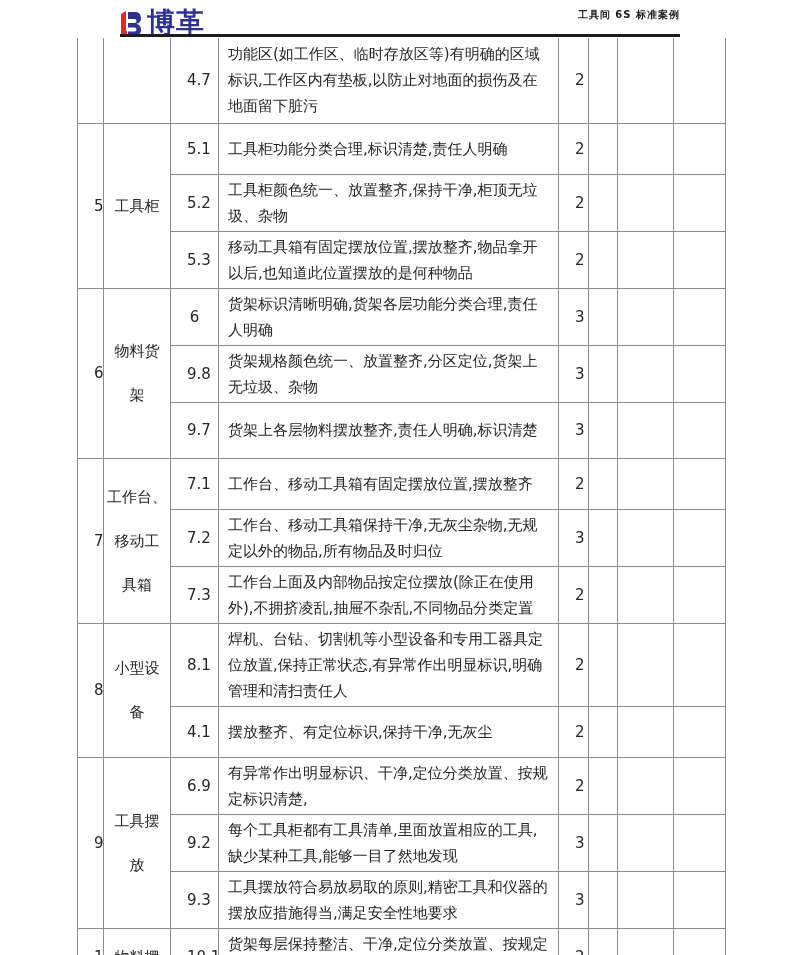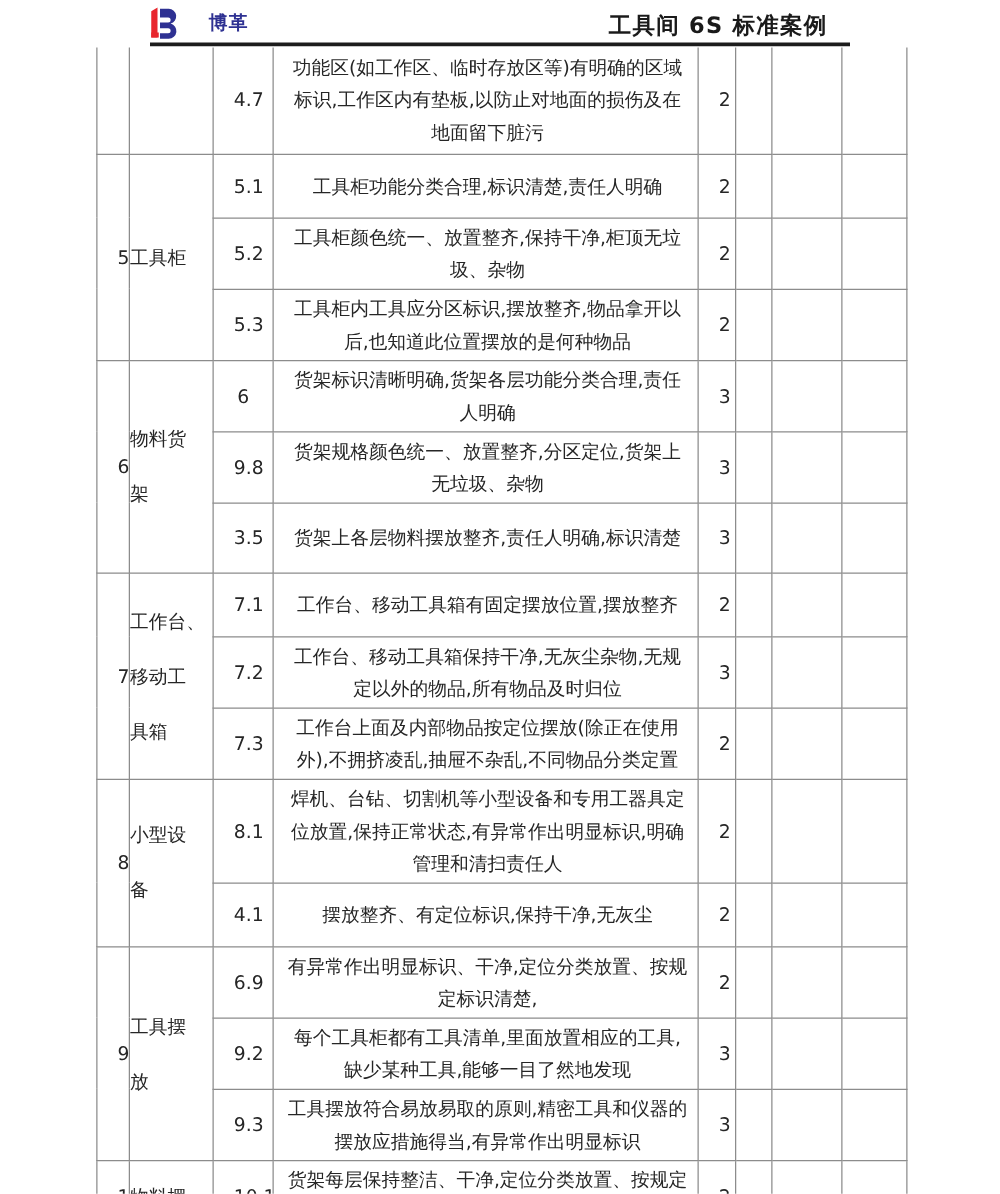--- a/index.html
+++ b/index.html
@@ -4,45 +4,45 @@
 <style>
   html,body{margin:0;padding:0;background:#ffffff;}
   body{
     width:800px;height:955px;position:relative;overflow:hidden;
     font-family:"DejaVu Sans","Liberation Sans",sans-serif;
     color:#262626;
   }
   
   .logo{position:absolute;left:119px;top:4px;display:flex;align-items:center;}
   .logo-mark{width:28px;height:28px;display:block;}
-  .logo-text{font-size:15px;font-weight:bold;color:#2e3192;margin-left:20px;letter-spacing:1px;}
+  .logo-text{font-size:28px;font-weight:bold;color:#2e3192;margin-left:0;letter-spacing:1px;}
   .doc-title{
-    position:absolute;top:8px;right:138px;
-    font-size:18px;font-weight:600;color:#1a1a1a;letter-spacing:1px;
+    position:absolute;top:8px;right:120px;
+    font-size:10px;font-weight:600;color:#1a1a1a;letter-spacing:1px;
   }
   .header-rule{position:absolute;left:120px;top:34px;width:560px;height:3px;background:#1c1c1c;}
   
   table.audit{
     position:absolute;left:77px;top:38px;
     border-collapse:collapse;table-layout:fixed;width:648px;
     font-size:15px;color:#262626;
   }
   table.audit td{
     border:1px solid #8c8c8c;
     vertical-align:middle;
     overflow:hidden;
   }
   table.audit tr:first-child td{border-top:none;}
   td.c{text-align:center;padding:16px;}
   td.cat{
-    text-align:left;padding:0;
+    text-align:center;padding:0;
     white-space:pre-line;line-height:44px;
   }
   td.desc{
-    text-align:center;padding:2px 6px 2px 9px;
+    text-align:left;padding:2px 6px 2px 9px;
     line-height:26px;
   }
 </style>
 </head>
 <body>
 
 <div>
   <div class="logo">
     <svg class="logo-mark" viewBox="0 0 28 28">
       <path d="M2 5 L7 2 L7 26 L2 26 Z" fill="#e8262d"></path>
@@ -92,21 +92,21 @@
     <tr style="height:57px">
       <td class="c">5.2</td>
       <td class="desc">工具柜颜色统一、放置整齐,保持干净,柜顶无垃圾、杂物</td>
       <td class="c">2</td>
       <td></td>
       <td></td>
       <td></td>
     </tr>
     <tr style="height:53px">
       <td class="c">5.3</td>
-      <td class="desc">工具柜内工具应分区标识,摆放整齐,物品拿开以后,也知道此位置摆放的是何种物品</td>
+      <td class="desc">移动工具箱有固定摆放位置,摆放整齐,物品拿开以后,也知道此位置摆放的是何种物品</td>
       <td class="c">2</td>
       <td></td>
       <td></td>
       <td></td>
     </tr>
 
     <tr style="height:52px">
       <td class="c" rowspan="3">6</td>
       <td class="cat" rowspan="3">物料货
 架</td>
@@ -119,21 +119,21 @@
     </tr>
     <tr style="height:57px">
       <td class="c">9.8</td>
       <td class="desc">货架规格颜色统一、放置整齐,分区定位,货架上无垃圾、杂物</td>
       <td class="c">3</td>
       <td></td>
       <td></td>
       <td></td>
     </tr>
     <tr style="height:56px">
-      <td class="c">3.5</td>
+      <td class="c">9.7</td>
       <td class="desc">货架上各层物料摆放整齐,责任人明确,标识清楚</td>
       <td class="c">3</td>
       <td></td>
       <td></td>
       <td></td>
     </tr>
 
     <tr style="height:50px">
       <td class="c" rowspan="3">7</td>
       <td class="cat" rowspan="3">工作台、
@@ -197,21 +197,21 @@
     <tr style="height:57px">
       <td class="c">9.2</td>
       <td class="desc">每个工具柜都有工具清单,里面放置相应的工具,缺少某种工具,能够一目了然地发现</td>
       <td class="c">3</td>
       <td></td>
       <td></td>
       <td></td>
     </tr>
     <tr style="height:54px">
       <td class="c">9.3</td>
-      <td class="desc">工具摆放符合易放易取的原则,精密工具和仪器的摆放应措施得当,有异常作出明显标识</td>
+      <td class="desc">工具摆放符合易放易取的原则,精密工具和仪器的摆放应措施得当,满足安全性地要求</td>
       <td class="c">3</td>
       <td></td>
       <td></td>
       <td></td>
     </tr>
 
     <tr style="height:53px">
       <td class="c">1</td>
       <td class="cat">物料摆</td>
       <td class="c">10.1</td>

